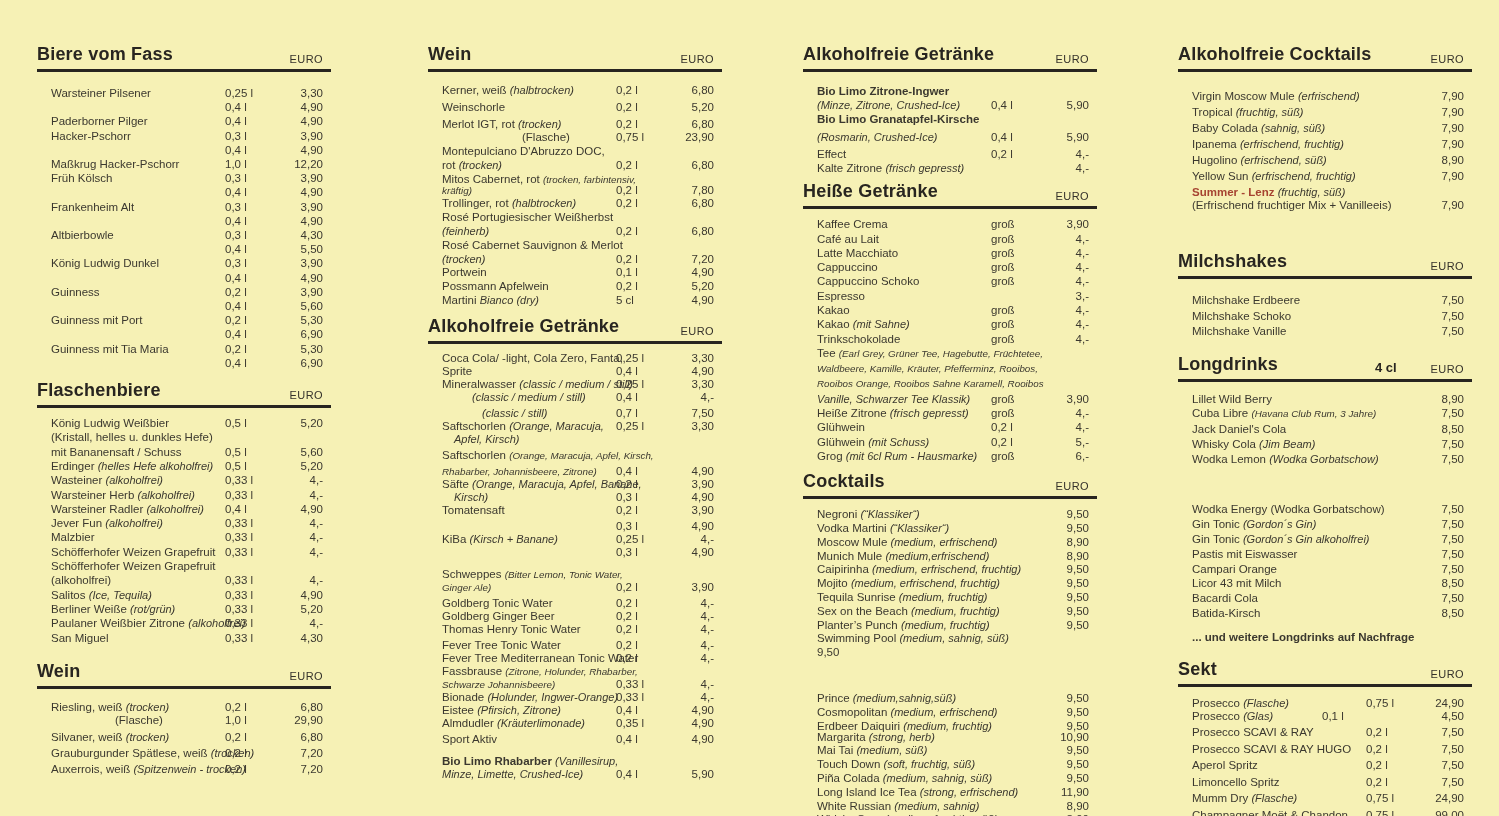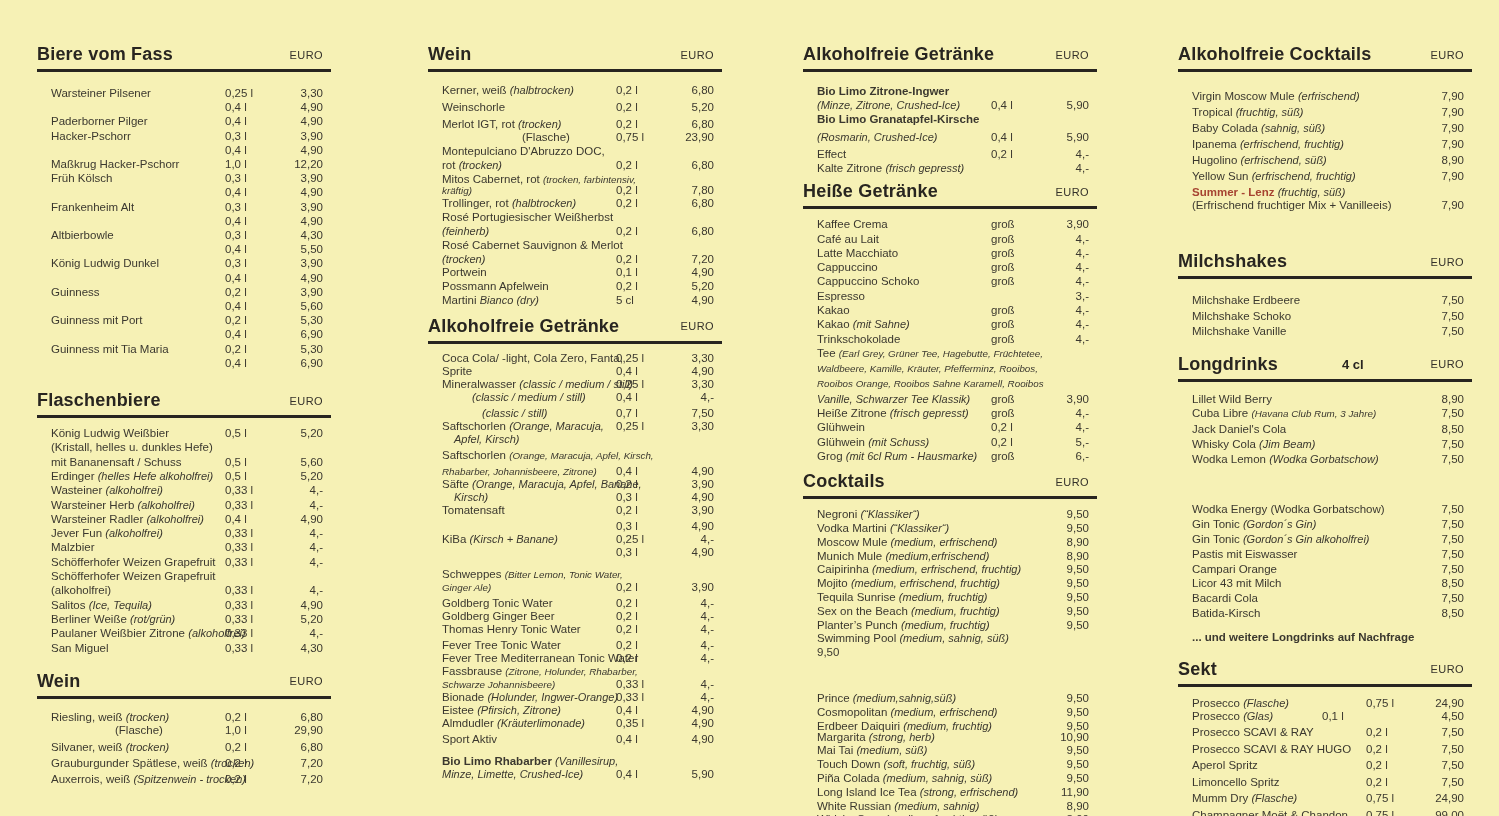--- a/index.html
+++ b/index.html
@@ -16,24 +16,23 @@
     font-family:"Liberation Sans", sans-serif;
     position:relative;
     overflow:hidden;
   }
   .col{position:absolute;top:44px;width:294px;}
   .col-1{left:37px;}
   .col-2{left:428px;}
   .col-3{left:803px;}
   .col-4{left:1178px;}
   .sec-head{
-    display:flex;align-items:center;
+    display:flex;align-items:flex-end;
     border-bottom:3px solid var(--head);
     padding:0 8px 4px 0;
-    gap:33px;
   }
   .sec-title{flex:1;font-size:18px;font-weight:700;color:var(--head);letter-spacing:.2px;}
   .sec-unit{font-size:13px;font-weight:700;color:var(--head);margin-right:34px;}
   .sec-cur{font-size:11px;letter-spacing:.4px;color:#34312a;}
   .sec-body{padding-top:10px;}
   .row{
     display:flex;align-items:baseline;
     font-size:11.5px;
     padding:0 8px 0 14px;
     white-space:nowrap;
@@ -156,21 +155,21 @@
               <span class="size">0,2 l</span>
               <span class="price">5,30</span>
             </div>
             <div class="row" style="line-height: 14.2px;">
               <span class="lblwrap"></span>
               <span class="size">0,4 l</span>
               <span class="price">6,90</span>
             </div>
           </div>
         </section>
-        <section style="margin-top: 20px;">
+        <section style="margin-top: 10px;">
           <div class="sec-head">
             <span class="sec-title">Flaschenbiere</span>
             <span class="sec-cur">EURO</span>
           </div>
           <div class="sec-body" style="padding-top: 8px;">
             <div class="row" style="line-height: 14.3px;">
               <span class="lblwrap"><span class="lbl">König Ludwig Weißbier</span></span>
               <span class="size">0,5 l</span>
               <span class="price">5,20</span>
             </div>

